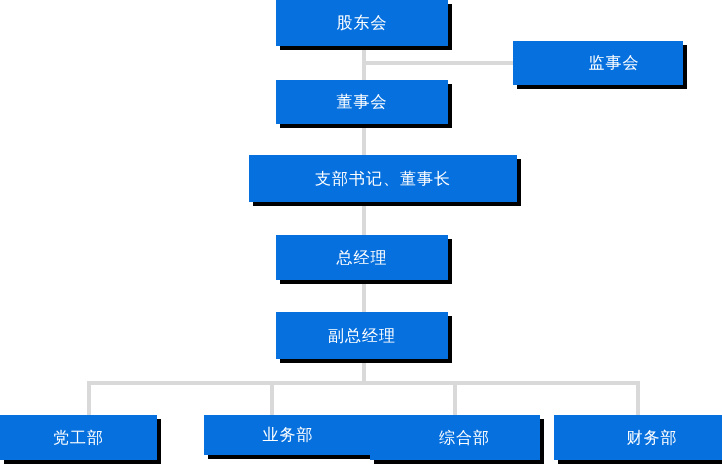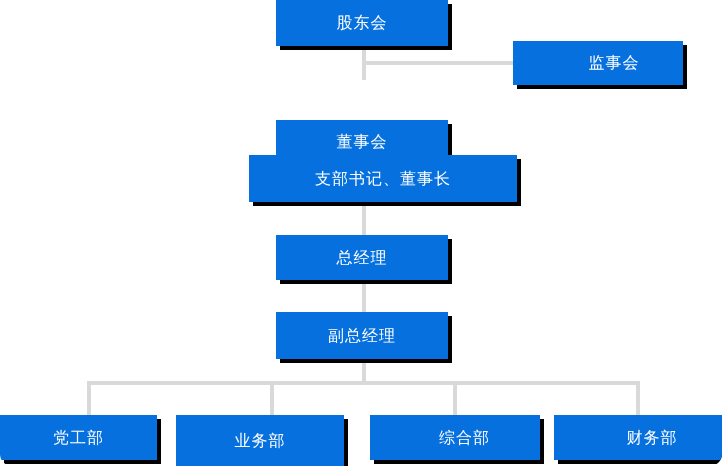--- a/index.html
+++ b/index.html
@@ -9,21 +9,20 @@
   }
   body {
     font-family: "Liberation Sans", "DejaVu Sans", sans-serif;
   }
   #org-chart {
     position: relative;
     width: 722px;
     height: 466px;
     background: #ffffff;
     overflow: hidden;
-    border-radius: 12px;
   }
 
   
   .conn {
     position: absolute;
     background: #d9d9d9;
   }
 
   
   .node {
@@ -69,41 +68,41 @@
   <div class="conn" style="left:636px; top:381px; width:4px; height:34px;"></div>
 
   <div class="node" style="left:276px; top:0px; width:172px; height:46px;">
     <span class="node-label">股东会</span>
   </div>
 
   <div class="node" style="left:513px; top:41px; width:170px; height:44px;padding-left:32px;">
     <span class="node-label">监事会</span>
   </div>
 
-  <div class="node" style="left:276px; top:80px; width:172px; height:44px;margin-top:40px;">
+  <div class="node" style="left:276px; top:80px; width:172px; height:44px;">
     <span class="node-label">董事会</span>
   </div>
 
   <div class="node" style="left:249px; top:155px; width:268px; height:47px;">
     <span class="node-label">支部书记、董事长</span>
   </div>
 
   <div class="node" style="left:276px; top:235px; width:172px; height:45px;">
     <span class="node-label">总经理</span>
   </div>
 
   <div class="node" style="left:276px; top:312px; width:172px; height:47px;">
     <span class="node-label">副总经理</span>
   </div>
 
   <div class="node" style="left:0px; top:415px; width:157px; height:45px;">
     <span class="node-label">党工部</span>
   </div>
 
-  <div class="node" style="left:176px; top:415px; width:168px; height:51px;">
+  <div class="node" style="left:204px; top:415px; width:168px; height:40px;">
     <span class="node-label">业务部</span>
   </div>
 
   <div class="node" style="left:370px; top:415px; width:170px; height:45px;padding-left:19px;">
     <span class="node-label">综合部</span>
   </div>
 
   <div class="node" style="left:554px; top:415px; width:168px; height:45px;padding-left:28px;">
     <span class="node-label">财务部</span>
   </div>

